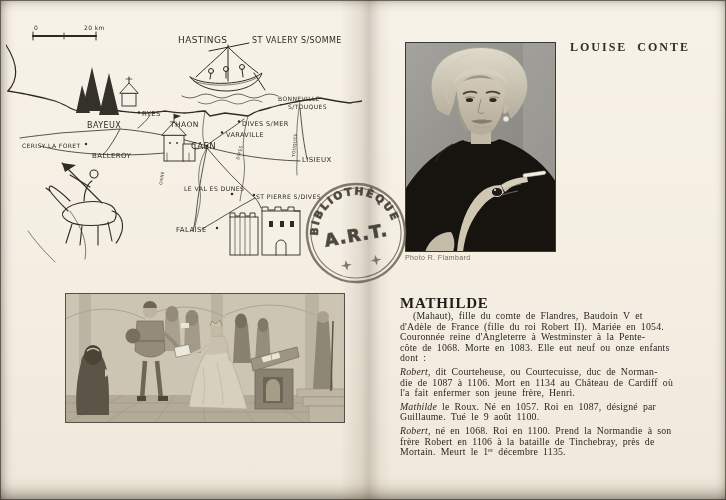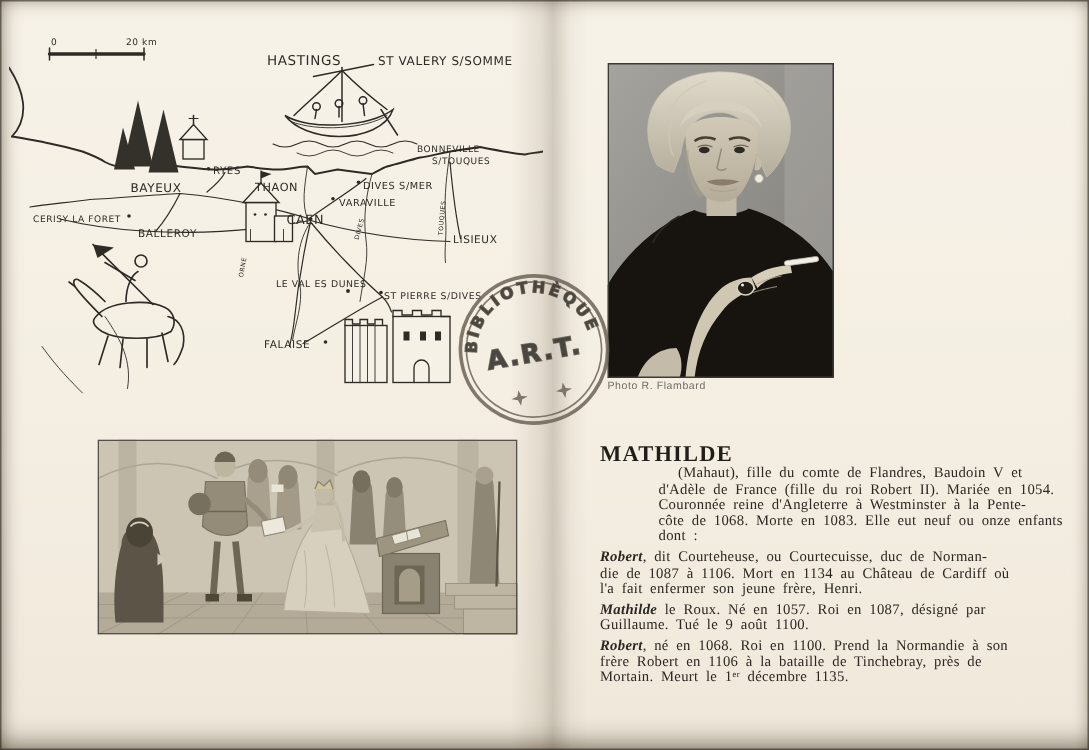--- a/index.html
+++ b/index.html
@@ -22,22 +22,22 @@
   .header-name{position:absolute;left:570px;top:40px;font-weight:bold;font-size:12px;
     letter-spacing:2px;word-spacing:5px;color:#322e27;}
   .photo-wrap{position:absolute;left:405px;top:42px;width:151px;height:210px;z-index:2;}
   .photo-credit{position:absolute;left:405px;top:254px;font-family:"Liberation Sans",sans-serif;
     font-size:7px;letter-spacing:.4px;color:#6f6c64;}
   .section-heading{position:absolute;left:400px;top:295px;font-weight:bold;font-size:15px;
     letter-spacing:.8px;color:#211e19;}
   .body-text{position:absolute;left:400px;top:311px;width:314px;font-size:9.8px;line-height:10.6px;
     letter-spacing:.2px;word-spacing:2.4px;color:#2b2722;}
   .para{white-space:pre-line;margin:0 0 3px 0;}
-  .para.indent{text-indent:13px;margin-left:39px;}
-  .para .lead{font-style:italic;font-weight:bold;}
+  .para.indent{text-indent:13px;}
+  .para .lead{font-style:italic;}
   .engraving{position:absolute;left:65px;top:293px;z-index:1;}
   .engraving-caption{position:absolute;left:43px;top:429px;width:310px;font-weight:bold;
     font-size:8.3px;line-height:9.6px;letter-spacing:.1px;white-space:pre-line;color:#26231e;}
   .stamp{position:absolute;left:304px;top:181px;width:104px;height:104px;z-index:10;opacity:.85;}
   .map-wrap{position:absolute;left:6px;top:15px;z-index:1;}
 </style>
 </head>
 <body>
 
 <div class="scan">
@@ -264,20 +264,21 @@
           <line x1="268" y1="28" x2="266" y2="98" stroke="#5c5547" stroke-width="1.5"></line>
         </g>
         <rect x=".5" y=".5" width="279" height="129" fill="none" stroke="#54504a" stroke-width="1"></rect>
       </svg>
     </div>
 
   </div>
 
   <div class="page right"></div>
 
+  <div class="header-name">LOUISE CONTE</div>
 
   <div class="photo-wrap">
     <svg width="151" height="210" viewBox="0 0 151 210">
       <defs>
         <linearGradient id="bgG" x1="0" y1="0" x2="1" y2="1">
           <stop offset="0" stop-color="#a5a39e"></stop>
             <stop offset="1" stop-color="#7e7c77"></stop>
         </linearGradient>
         <linearGradient id="hairG" x1="0" y1="0" x2="0" y2="1">
           <stop offset="0" stop-color="#e0dacb"></stop>

